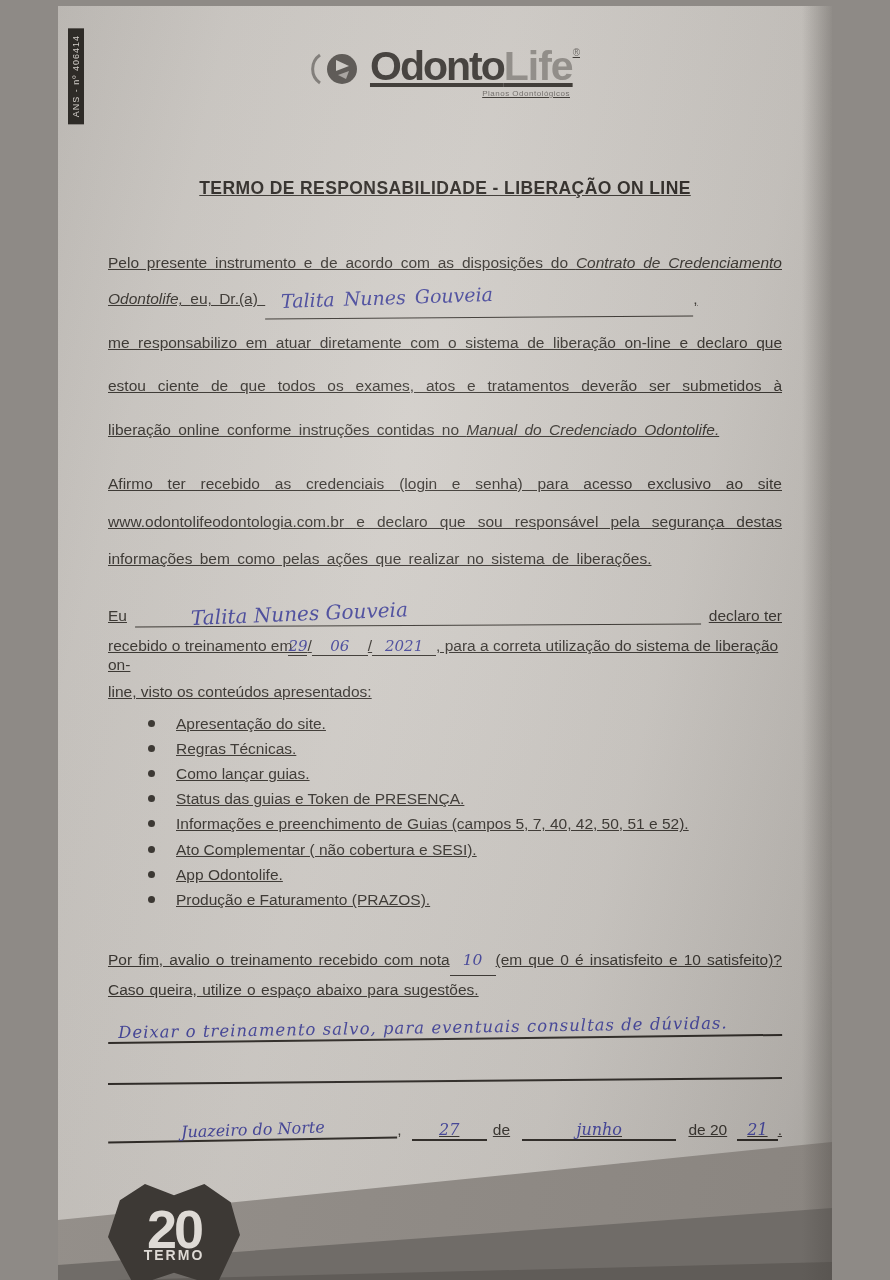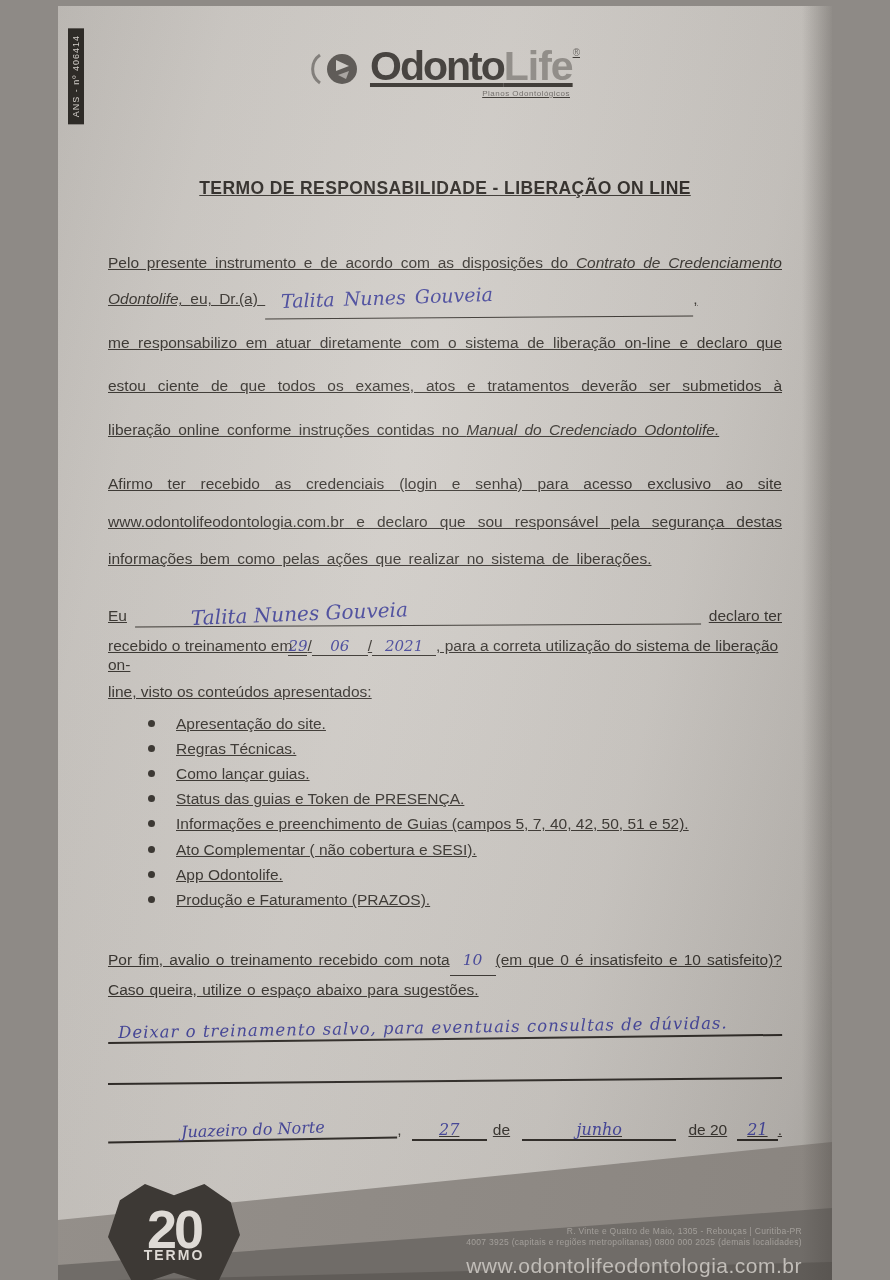--- a/index.html
+++ b/index.html
@@ -197,20 +197,15 @@
   </div>
 
   <footer class="footer">
     <div class="band band1"></div>
     <div class="band band2"></div>
     <div class="band band3"></div>
     <div class="badge20">
       <div class="b20-num">20</div>
       <div class="b20-lbl">TERMO</div>
     </div>
-    <div class="footer-text">
-      <div class="addr">R. Vinte e Quatro de Maio, 1305 - Rebouças | Curitiba-PR</div>
-      <div class="phones">4007 3925 (capitais e regiões metropolitanas) 0800 000 2025 (demais localidades)</div>
-      <div class="site">www.odontolifeodontologia.com.br</div>
-    </div>
   </footer>
 
 </div>
 
 </body></html>

